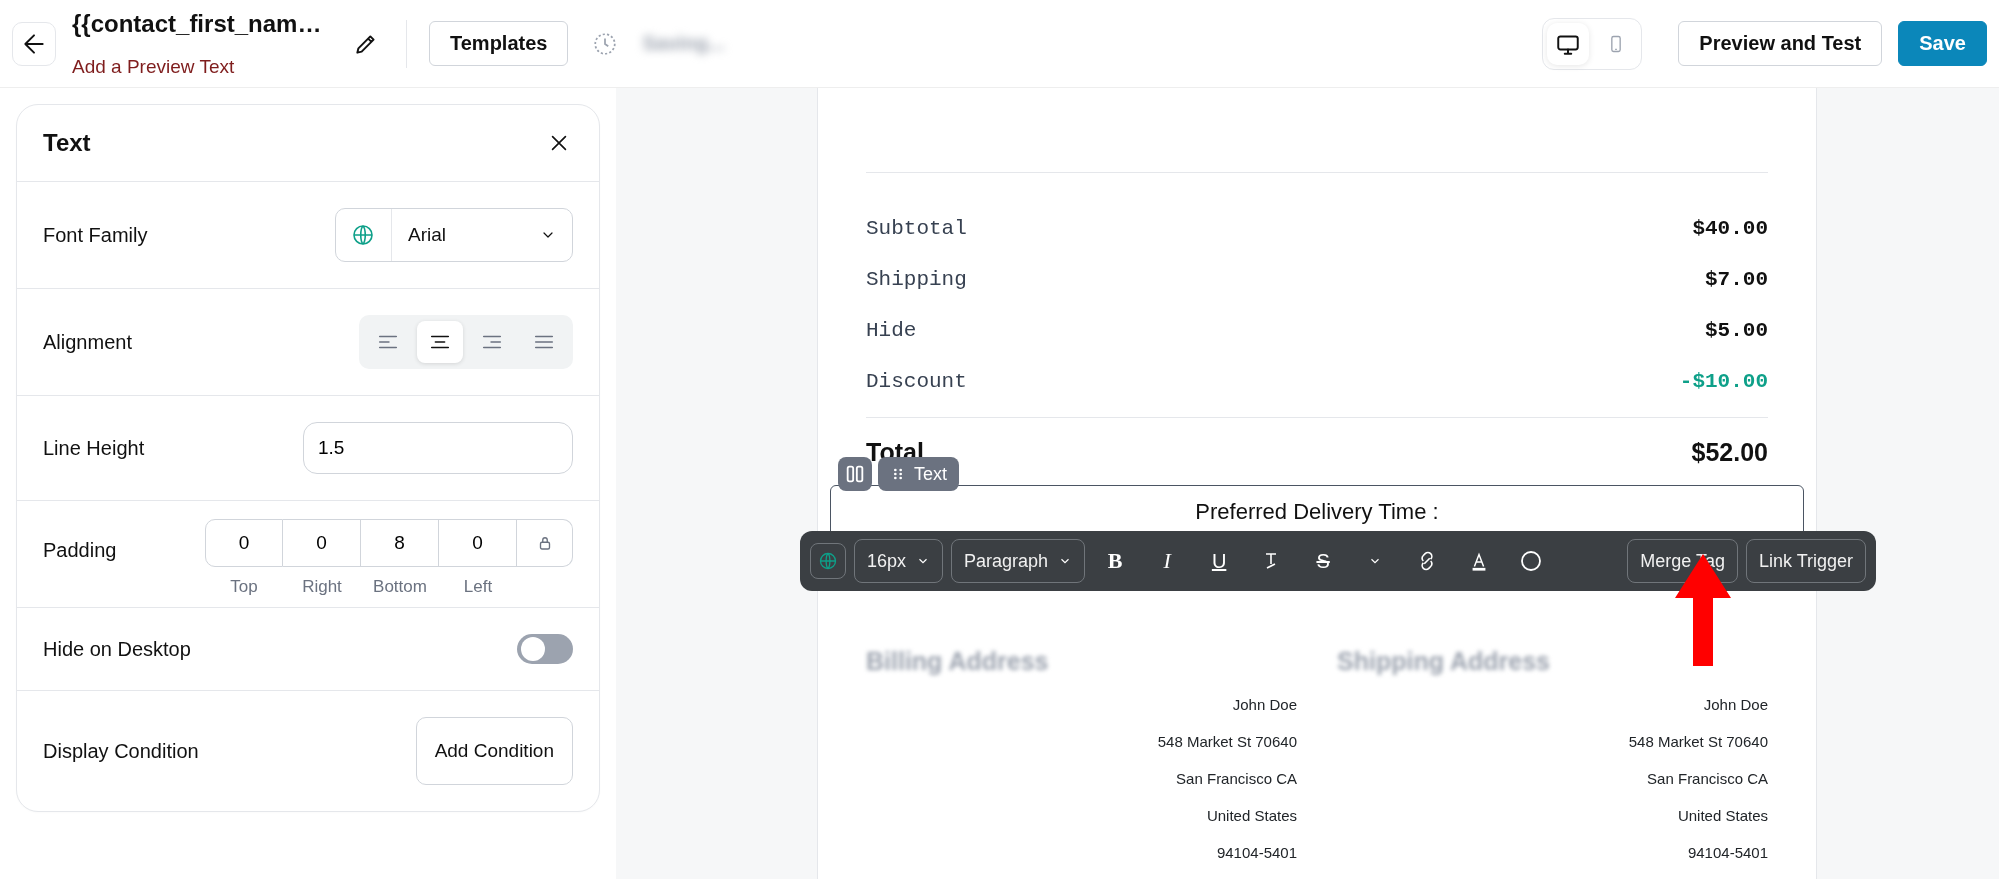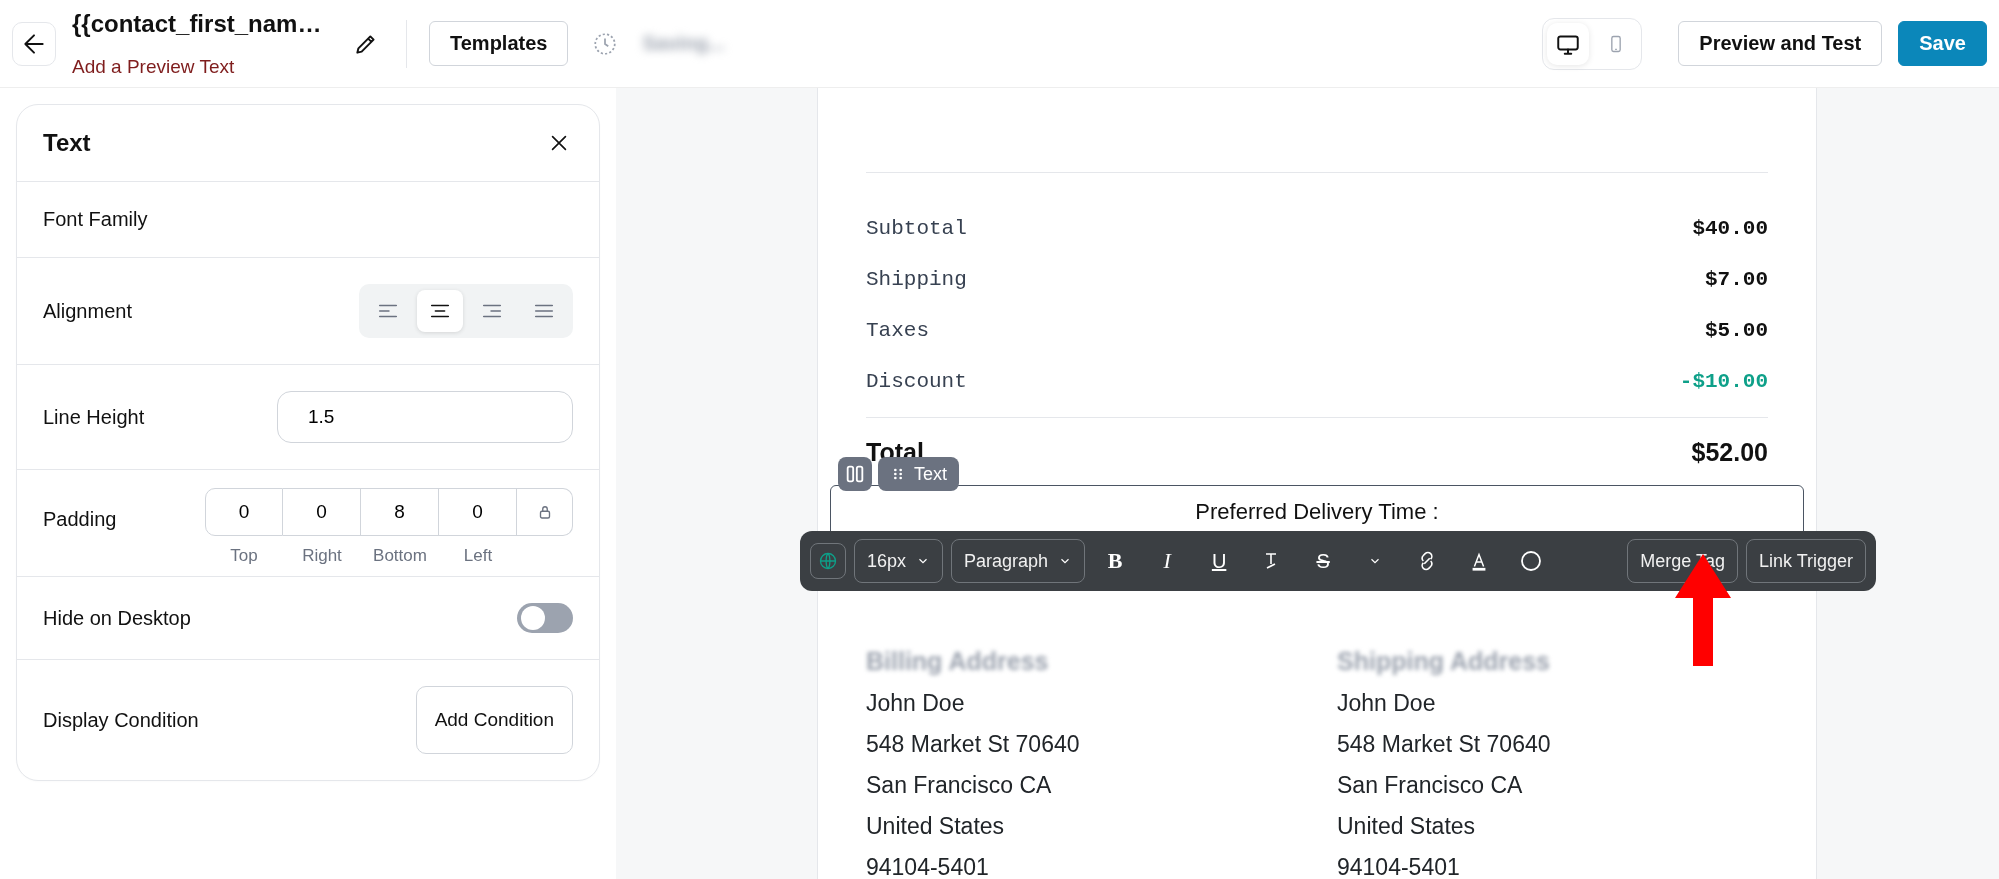--- a/index.html
+++ b/index.html
@@ -34,21 +34,21 @@
   .close-x { width:28px; height:28px; display:flex; align-items:center; justify-content:center; cursor:pointer; }
   .row { display:flex; align-items:center; justify-content:space-between; padding:26px; border-bottom:1px solid #e5e7eb; font-size:20px; color:#111; }
   .row .label { color:#111; }
   .font-family-control { display:flex; align-items:center; border:1px solid #d1d5db; border-radius:10px; overflow:hidden; }
   .ffc-icon { width:56px; height:52px; display:flex; align-items:center; justify-content:center; border-right:1px solid #e5e7eb; }
   .ffc-select { display:flex; align-items:center; gap:24px; padding:0 16px; height:52px; cursor:pointer; }
   .ffc-select span { font-size:19px; }
   .align-group { display:flex; background:#f1f3f4; border-radius:10px; padding:6px; gap:6px; }
   .align-btn { width:46px; height:42px; display:flex; align-items:center; justify-content:center; border-radius:8px; cursor:pointer; }
   .align-btn.active { background:#fff; box-shadow:0 1px 4px rgba(0,0,0,.12); }
-  .input-mini { width:296px; height:52px; border:1px solid #d1d5db; border-radius:14px; padding:0 30px; font-size:19px; }
+  .input-mini { width:270px; height:52px; border:1px solid #d1d5db; border-radius:14px; padding:0 14px; font-size:19px; }
   .padding-inputs { display:flex; align-items:flex-start; margin-top:-8px; }
   .pad-col { width:78px; text-align:center; }
   .pad-inp { width:78px; height:48px; border:1px solid #d1d5db; border-left: none; text-align:center; font-size:19px; }
   .pad-inp.first { border-left:1px solid #d1d5db; border-radius:10px 0 0 10px; }
   .pad-inp.last { border-radius:0; }
   .pad-lock { width:56px; height:48px; border:1px solid #d1d5db; border-left:none; border-radius:0 10px 10px 0; display:flex; align-items:center; justify-content:center; cursor:pointer; }
   .pad-label { color:#6b7280; font-size:17px; margin-top:10px; text-align: center; }
   .toggle { width:56px; height:30px; border-radius:999px; background:#9ca3af; position:relative; cursor:pointer; }
   .toggle .knob { width:24px; height:24px; border-radius:50%; background:#fff; position:absolute; top:3px; left:4px; }
   .add-cond { height:68px; border:1px solid #d1d5db; border-radius:10px; display:flex; align-items:center; padding:0 18px; font-size:19px; cursor:pointer; }
@@ -63,21 +63,21 @@
   .summary-row.discount .amt { color:#0ea089; }
   .total-row { display:flex; justify-content:space-between; padding:20px 48px 0 48px; font-size:25px; font-weight:800; }
   .text-block-wrap { position:relative; margin:18px 12px 0 12px; }
   .block-chip { position:absolute; top:-28px; left:8px; display:flex; gap:6px; z-index:5; }
   .chip { background:#6b7280; color:#fff; display:flex; align-items:center; gap:8px; border-radius:8px; padding:6px 12px; font-size:18px; }
   .chip.iconbox { padding:6px; border-radius:8px; }
   .text-block { border:1px solid #4b5563; border-radius:6px; height:54px; display:flex; align-items:center; justify-content:center; background:#fff; font-size:22px; }
   .addresses { display:flex; padding:30px 48px 0 48px; gap:40px; }
   .addresses .col { flex:1; }
   .addresses .title { font-size:25px; font-weight:800; color:#9ca3af; filter:blur(2px); margin-bottom:14px; }
-  .addresses .ln { font-size:23px; color:#212529; margin:14px 0; }
+  .addresses .ln { font-size:15px; color:#212529; margin:20px 0;text-align:right; }
 
   
   .float-toolbar { position:absolute; left:184px; top:443px; width:1076px; background:#3b3f43; border-radius:12px; display:flex; align-items:center; padding:8px 10px; gap:8px; color:#fff; z-index:20; }
   .tb-btn { height:44px; display:flex; align-items:center; justify-content:center; border:1px solid #70757a; border-radius:8px; padding:0 12px; cursor:pointer; gap:10px; font-size:18px; color:#f1f1f1; }
   .tb-btn.text { font-size:18px; }
   .tb-ico { width:44px; height:44px; display:flex; align-items:center; justify-content:center; cursor:pointer; }
   .tb-spacer { flex:1; }
   .globe-badge { width:36px; height:36px; display:flex; align-items:center; justify-content:center; border:1px solid #70757a; border-radius:8px; color:#0ea089; }
 
   
@@ -145,20 +145,34 @@
         <h2>Text</h2>
         <div class="close-x">
           <svg width="22" height="22" viewBox="0 0 24 24" class="stroke">
               <path d="M5 5 L19 19 M19 5 L5 19"></path>
             </svg>
         </div>
       </div>
 
       <div class="row">
         <div class="label">Font Family</div>
+        <div class="font-family-control">
+          <div class="ffc-icon">
+            <svg width="24" height="24" viewBox="0 0 24 24" style="stroke:#0ea089;stroke-width:1.6;fill:none">
+                <circle cx="12" cy="12" r="9"></circle>
+                <path d="M3 12 H21 M12 3 C15 6 15 18 12 21 M12 3 C9 6 9 18 12 21"></path>
+              </svg>
+          </div>
+          <div class="ffc-select">
+            <span>Arial</span>
+            <svg width="16" height="16" viewBox="0 0 24 24" class="stroke" style="margin-left:70px">
+                <path d="M6 9 L12 15 L18 9"></path>
+              </svg>
+          </div>
+        </div>
       </div>
 
       <div class="row">
         <div class="label">Alignment</div>
         <div class="align-group">
           <div class="align-btn">
               <svg width="22" height="18" viewBox="0 0 24 18" class="stroke stroke-muted">
                 <path d="M3 3 H21 M3 9 H13 M3 15 H21"></path>
               </svg>
             </div>
@@ -222,21 +236,21 @@
       <div class="summary">
         <div class="summary-row">
             <span>Subtotal</span>
             <span class="amt">$40.00</span>
           </div>
         <div class="summary-row">
             <span>Shipping</span>
             <span class="amt">$7.00</span>
           </div>
         <div class="summary-row">
-            <span>Taxes</span>
+            <span>Hide</span>
             <span class="amt">$5.00</span>
           </div>
         <div class="summary-row discount">
             <span>Discount</span>
             <span class="amt">-$10.00</span>
           </div>
       </div>
       <div class="divider"></div>
       <div class="total-row">
         <span>Total</span>

